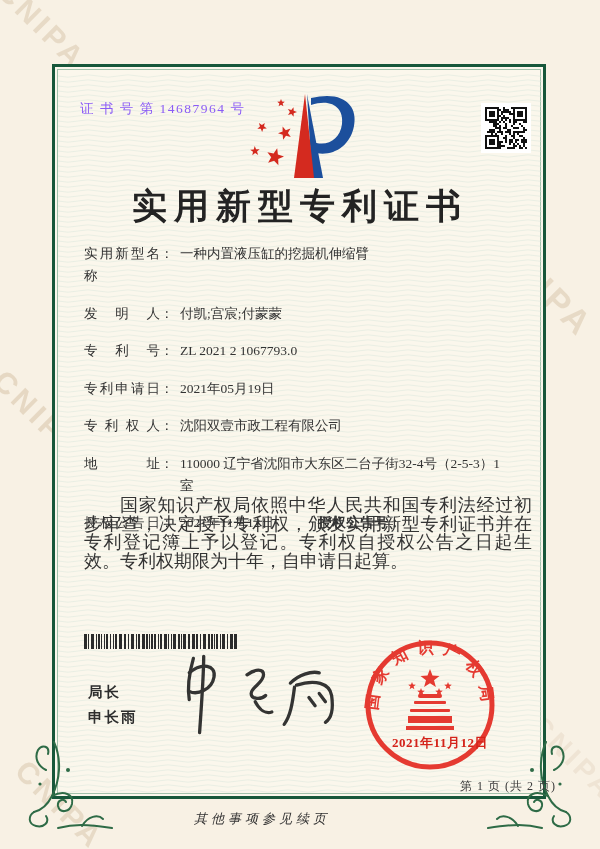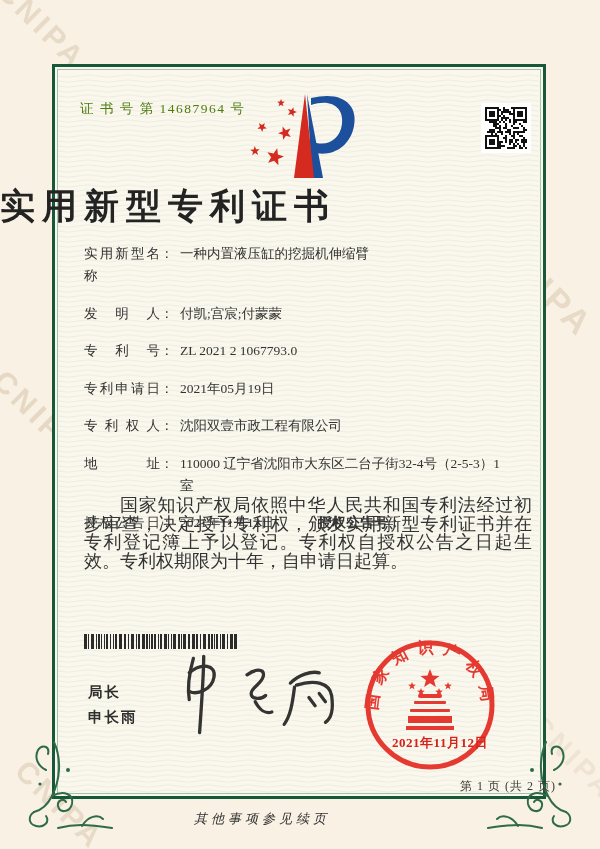--- a/index.html
+++ b/index.html
@@ -27,30 +27,30 @@
   .frame-inner{
     position:absolute;left:2px;top:2px;right:2px;bottom:2px;
     border:1px solid #a3c2ac;
   }
   #guilloche{position:absolute;left:0;top:0;}
   .corner-orn{position:absolute;width:90px;height:92px;}
   .corner-orn.left{left:24px;top:740px;}
   .corner-orn.right{left:486px;top:740px;transform:scaleX(-1);}
   .cert-no{
     position:absolute;left:80px;top:100px;
-    font-size:13.5px;letter-spacing:1.5px;color:#4d7c0f;
+    font-size:13.5px;letter-spacing:1.5px;color:#8b5cf6;
   }
   .qr-box{
     position:absolute;left:481px;top:103px;width:50px;height:50px;
     background:#ffffff;
   }
   .logo{position:absolute;left:250px;top:90px;width:114px;height:96px;}
   .title{
     position:absolute;left:0;top:183px;width:600px;
-    text-align:left;font-size:35px;font-weight:bold;
+    text-align:center;font-size:35px;font-weight:bold;
     letter-spacing:7px;color:#232323;
   }
   .fields{position:absolute;left:84px;top:243px;width:446px;}
   .frow{display:flex;margin-bottom:15.5px;font-size:13.5px;line-height:22px;}
   .flabel{
     display:inline-block;width:76px;
     text-align:justify;text-align-last:justify;
     flex:none;color:#333;
   }
   .fcolon{flex:none;width:14px;color:#333;}

